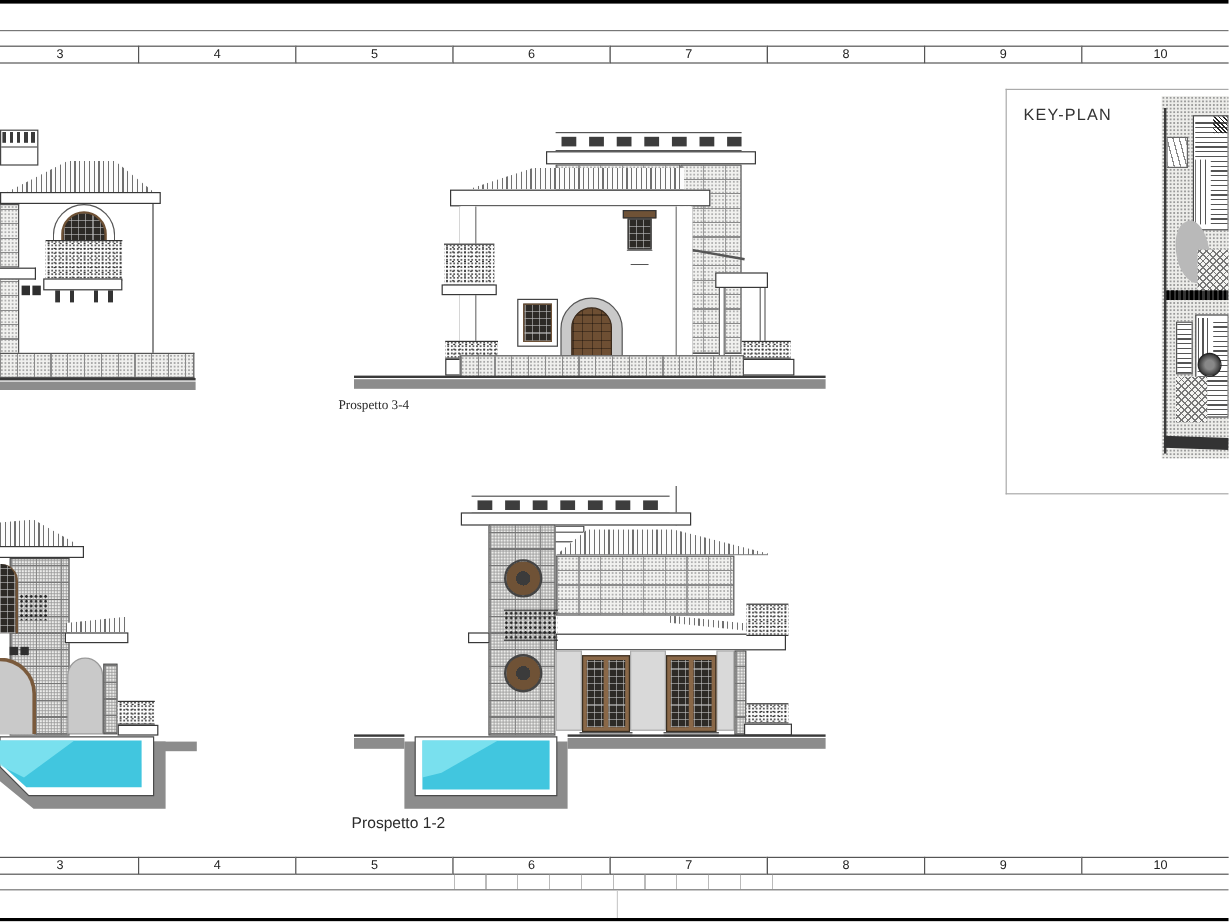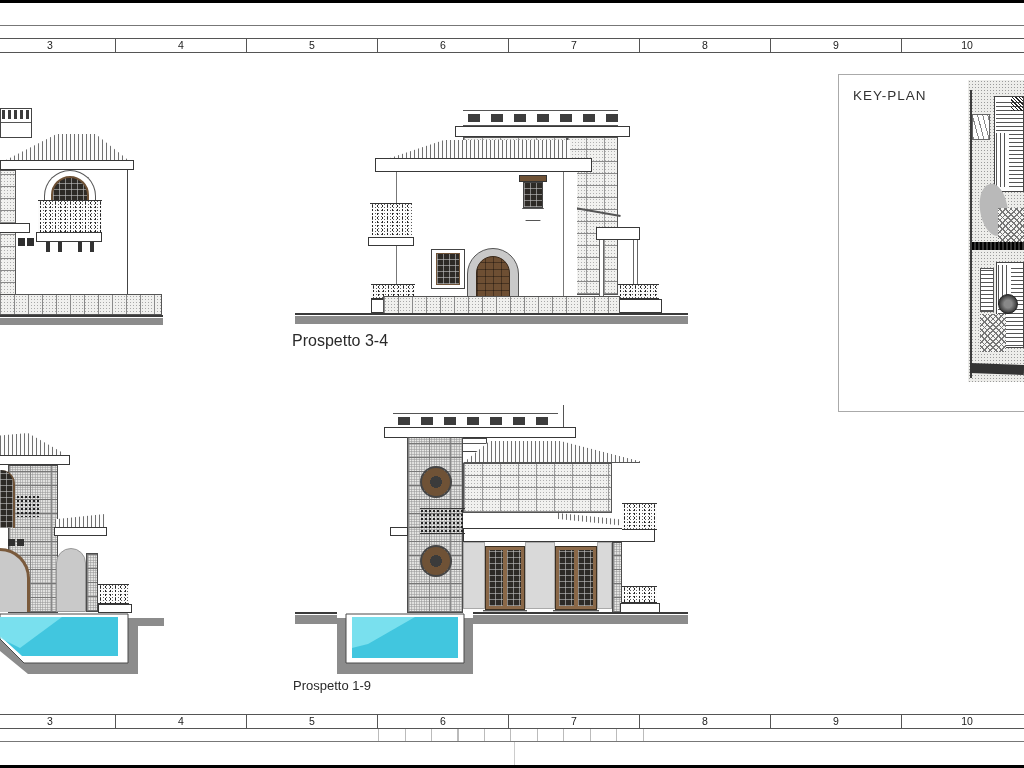--- a/index.html
+++ b/index.html
@@ -149,21 +149,21 @@
   <div class="lace" style="left:371px;top:284px;width:44px;height:15px;"></div>
   <div class="slab" style="left:371px;top:299px;width:44px;height:14px;"></div>
   <div class="slab" style="left:596px;top:227px;width:44px;height:13px;"></div>
   <div style="left:599px;top:240px;width:5px;height:57px;background:#fff;border-left:1px solid #666;border-right:1px solid #666;"></div>
   <div style="left:633px;top:240px;width:5px;height:57px;background:#fff;border-left:1px solid #666;border-right:1px solid #666;"></div>
   <div class="lace" style="left:618px;top:284px;width:41px;height:15px;"></div>
   <div class="slab" style="left:616px;top:299px;width:46px;height:14px;"></div>
   <div class="course" style="left:383px;top:296px;width:237px;height:19px;"></div>
   <div class="gline" style="left:295px;top:313px;width:393px;height:1.5px;"></div>
   <div class="gbar" style="left:295px;top:316px;width:393px;height:8px;"></div>
-  <div class="txt" style="left:292px;top:332px;font-size:16px;color:#2a2a2a;">Prospetto 3-4</div>
+  <div class="txt" style="left:282px;top:332px;font-size:11px;color:#2a2a2a;font-family:Liberation Serif, serif;">Prospetto 3-4</div>
 
   <div class="roofhatch" style="left:0;top:433px;width:62px;height:24px;clip-path:polygon(0 10%,45% 0,100% 80%,100% 100%,0 100%);"></div>
   <div class="slab" style="left:0;top:455px;width:70px;height:10px;border-left:none;"></div>
   <div class="stoneB" style="left:8px;top:465px;width:50px;height:148px;"></div>
   <div class="griddark" style="left:0;top:470px;width:15px;height:58px;border-radius:0 14px 0 0;border-right:2px solid #6f5236;"></div>
   <div class="ironwork" style="left:16px;top:495px;width:24px;height:22px;"></div>
   <div style="left:8px;top:539px;width:7px;height:7px;background:#2f2f2f;"></div>
   <div style="left:17px;top:539px;width:7px;height:7px;background:#2f2f2f;"></div>
   <div style="left:0;top:548px;width:30px;height:64px;background:#c9c9c9;border-top:3px solid #7a5a3c;border-right:3px solid #7a5a3c;border-radius:0 30px 0 0;"></div>
   <div class="roofhatch" style="left:55px;top:514px;width:50px;height:13px;clip-path:polygon(0 40%,100% 0,100% 100%,0 100%);"></div>
@@ -218,15 +218,15 @@
   <div class="gline" style="left:295px;top:612px;width:42px;height:1.5px;"></div>
   <div class="gbar" style="left:295px;top:615px;width:42px;height:9px;"></div>
   <div class="gline" style="left:473px;top:612px;width:215px;height:1.5px;"></div>
   <div class="gbar" style="left:473px;top:615px;width:215px;height:9px;"></div>
   <svg style="left:330px;top:608px;" width="150" height="82" viewBox="0 0 150 82">
     <path d="M7,10 L16,10 L16,55 L134,55 L134,10 L143,10 L143,66 L7,66 Z" fill="#8c8c8c"></path>
     <polygon points="16,6 16,55 134,55 134,6" fill="#ffffff" stroke="#4a4a4a" stroke-width="1"></polygon>
     <polygon points="22,9 128,9 128,50 22,50" fill="#41c6df"></polygon>
     <polygon points="22,9 85,9 38,36 22,40" opacity="0.75" fill="#8ce8f3"></polygon>
   </svg>
-  <div class="txt" style="left:293px;top:678px;font-size:13px;color:#2a2a2a;">Prospetto 1-9</div>
+  <div class="txt" style="left:293px;top:678px;font-size:13px;color:#2a2a2a;">Prospetto 1-2</div>
 
 </div>
 
 </body></html>

